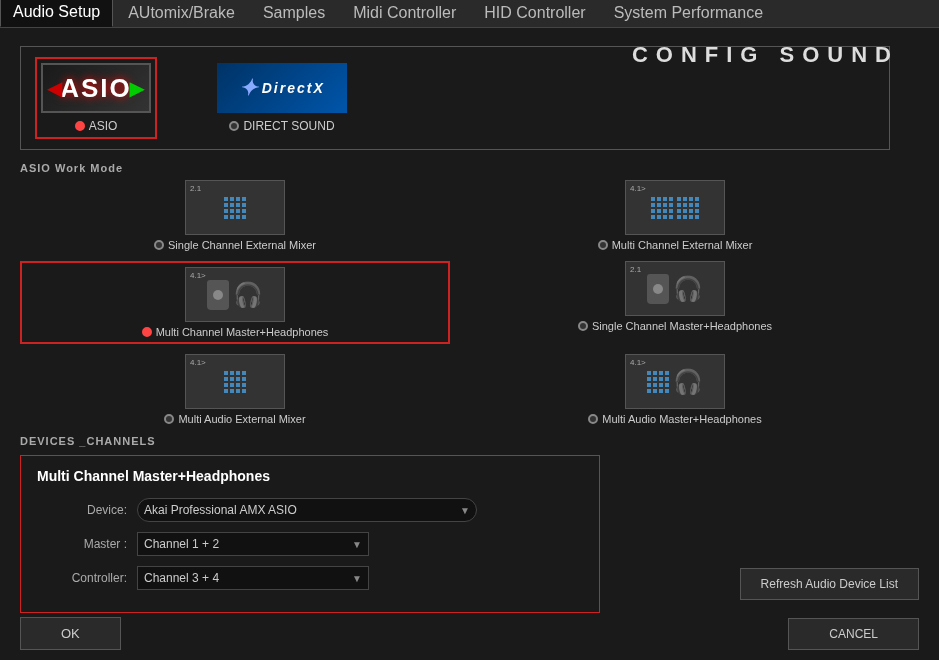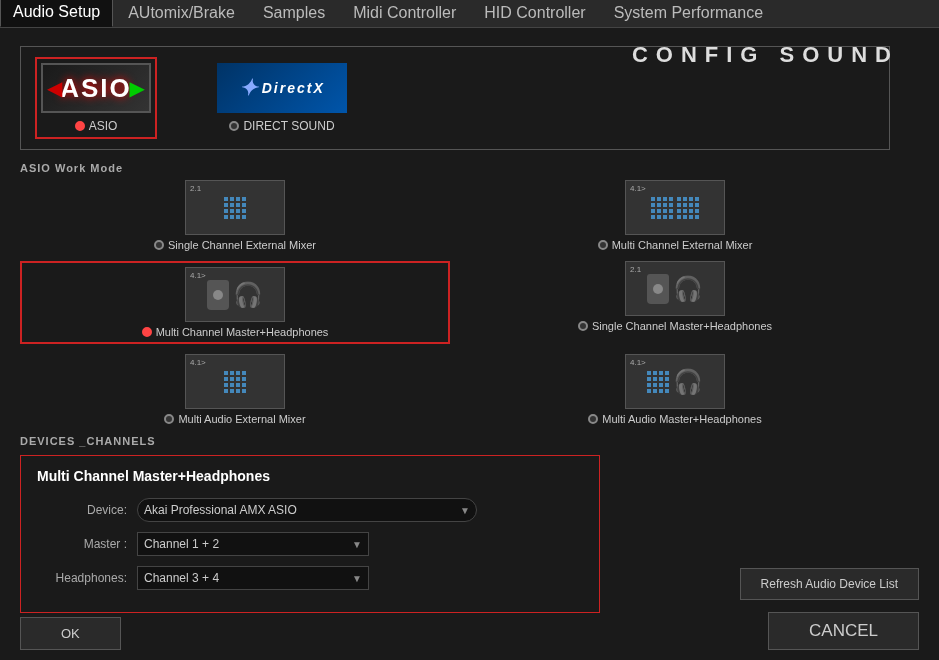--- a/index.html
+++ b/index.html
@@ -286,21 +286,21 @@
     }
     .cancel-btn {
       position: absolute;
       right: 0;
       bottom: 0;
       background: #2a2a2a;
       border: 1px solid #555;
       color: #ccc;
       padding: 8px 40px;
       cursor: pointer;
-      font-size: 17px;
+      font-size: 12px;
     }
 
     .thumb-canvas {
       width: 100%;
       height: 100%;
       display: flex;
       align-items: center;
       justify-content: center;
       gap: 4px;
     }
@@ -582,21 +582,21 @@
 
     <div class="device-row">
       <div class="device-row-label">Master :</div>
       <div class="dropdown dropdown-channel">
         <span>Channel 1 + 2</span>
         <span class="dropdown-arrow">▼</span>
       </div>
     </div>
 
     <div class="device-row">
-      <div class="device-row-label">Headphones:</div>
+      <div class="device-row-label">Controller:</div>
       <div class="dropdown dropdown-channel">
         <span>Channel 3 + 4</span>
         <span class="dropdown-arrow">▼</span>
       </div>
     </div>
   </div>
 
   <div class="bottom-area">
     <button class="refresh-btn">Refresh Audio Device List</button>
     <button class="ok-btn">OK</button>

